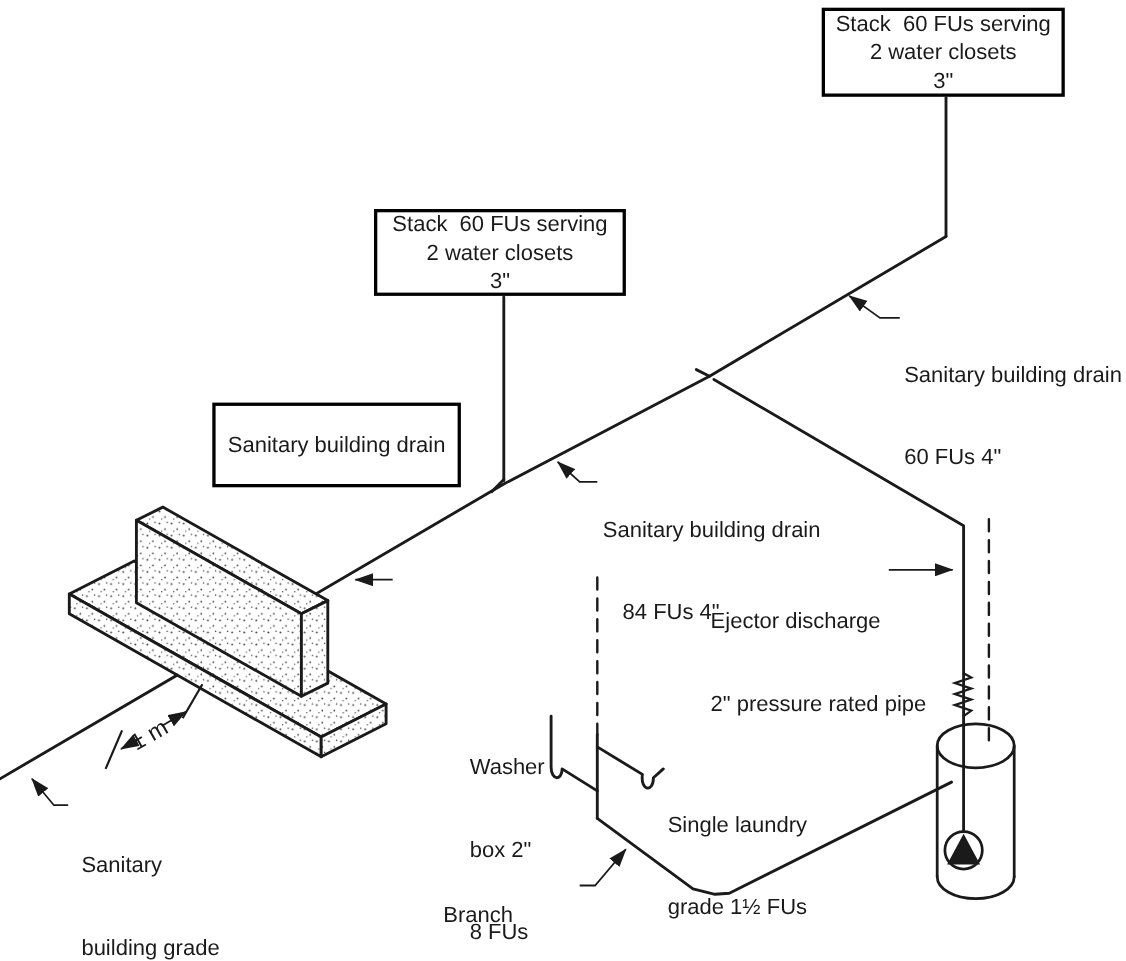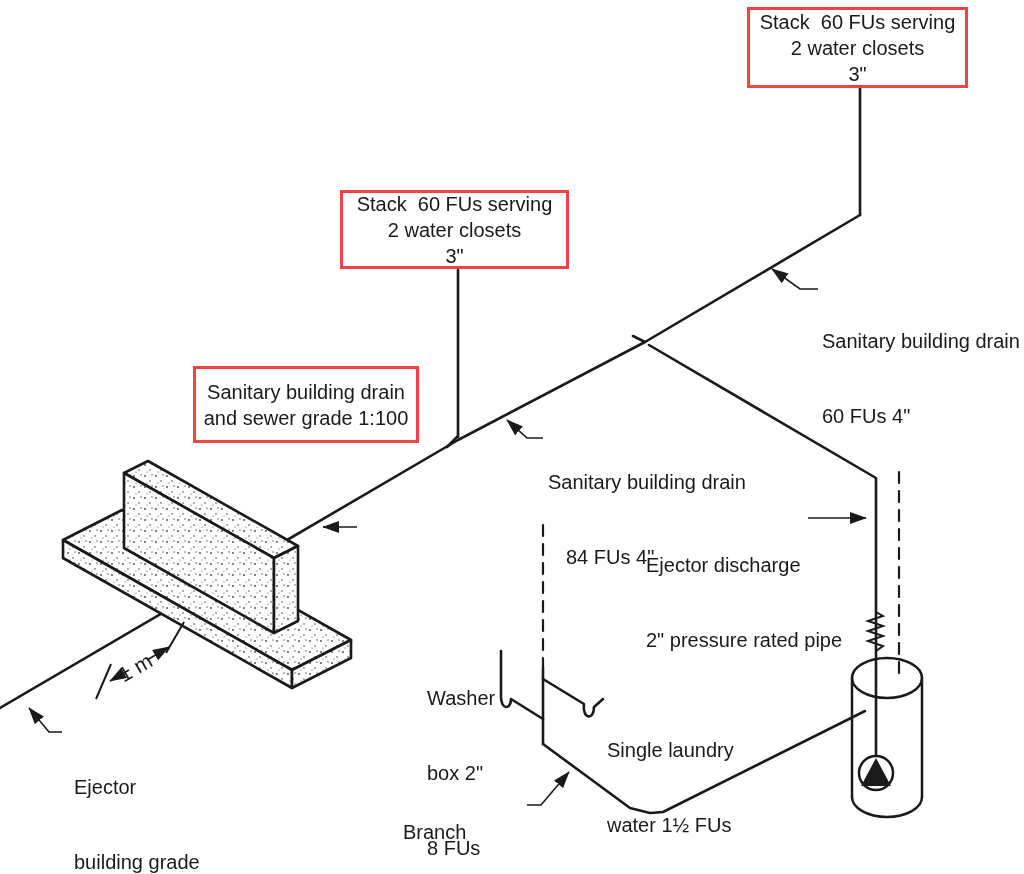--- a/index.html
+++ b/index.html
@@ -3,21 +3,21 @@
 <meta charset="utf-8">
 <style>
   html,body{margin:0;padding:0;background:#fff;}
   .canvas{position:relative;width:1024px;height:874px;background:#fff;overflow:hidden;
           font-family:"Liberation Sans", sans-serif;color:#1a1a1a;}
   svg.diagram{position:absolute;left:0;top:0;}
   .lbl{position:absolute;font-size:20px;line-height:25px;white-space:pre;}
   .lbl div{white-space:pre;}
   .ind18{margin-left:18px;}
   .ctr{text-align:center;}
-  .nbox{position:absolute;border:3px solid #ef4444;background:#fff;
+  .nbox{position:absolute;border:3px solid #000000;background:#fff;
         display:flex;flex-direction:column;justify-content:center;align-items:center;
         font-size:20px;line-height:26px;text-align:center;}
   .nbox div{white-space:pre;}
 </style>
 </head>
 <body>
 
 <div class="canvas">
 
   <svg class="diagram" width="1024" height="874" viewBox="0 0 1024 874">
@@ -103,54 +103,53 @@
   </div>
 
   <div class="nbox" style="left:340px;top:190px;width:223px;height:73px;">
     <div>Stack  60 FUs serving</div>
     <div>2 water closets</div>
     <div>3"</div>
   </div>
 
   <div class="nbox" style="left:193px;top:366px;width:220px;height:71px;">
     <div>Sanitary building drain</div>
-    <div>and sewer grade 1:100</div>
   </div>
 
   <div class="lbl" style="left:822px;top:279px;">
     <div>Sanitary building drain</div>
     <div>60 FUs 4"</div>
   </div>
 
   <div class="lbl" style="left:548px;top:420px;">
     <div>Sanitary building drain</div>
     <div class="ind18">84 FUs 4"</div>
   </div>
 
 
   <div class="lbl" style="left:74px;top:725px;">
-    <div>Ejector</div>
+    <div>Sanitary</div>
     <div>building grade</div>
     
   </div>
 
   <div class="lbl" style="left:646px;top:503px;">
     <div>Ejector discharge</div>
     <div>2" pressure rated pipe</div>
   </div>
 
   <div class="lbl" style="left:427px;top:636px;">
     <div>Washer</div>
     <div>box 2"</div>
     <div>8 FUs</div>
   </div>
 
   <div class="lbl" style="left:607px;top:688px;">
     <div>Single laundry</div>
-    <div>water 1½ FUs</div>
+    <div>grade 1½ FUs</div>
   </div>
 
   <div class="lbl" style="left:403px;top:770px;">
     <div>Branch</div>
     
   </div>
 
   <div class="lbl ctr" style="left:772px;top:824px;width:256px;">
     
     

